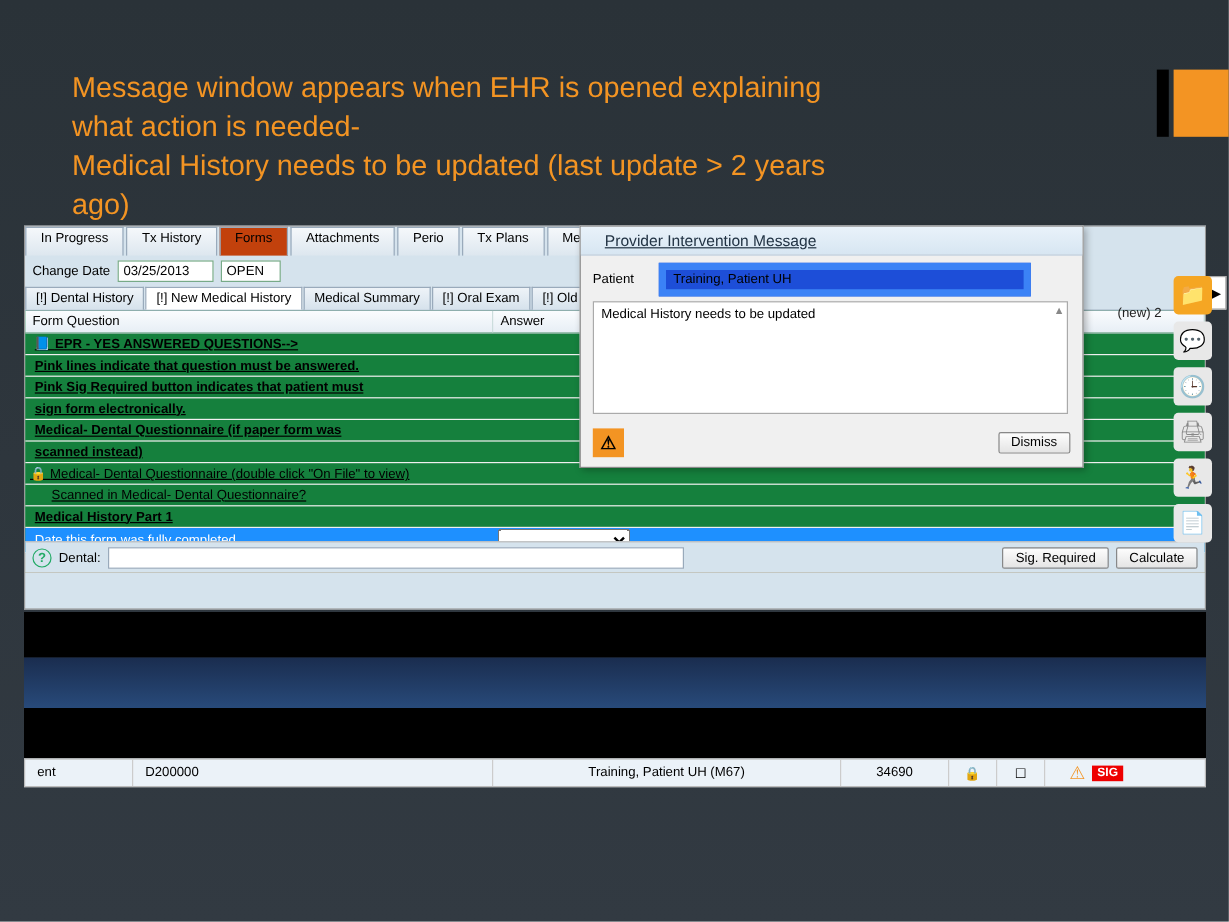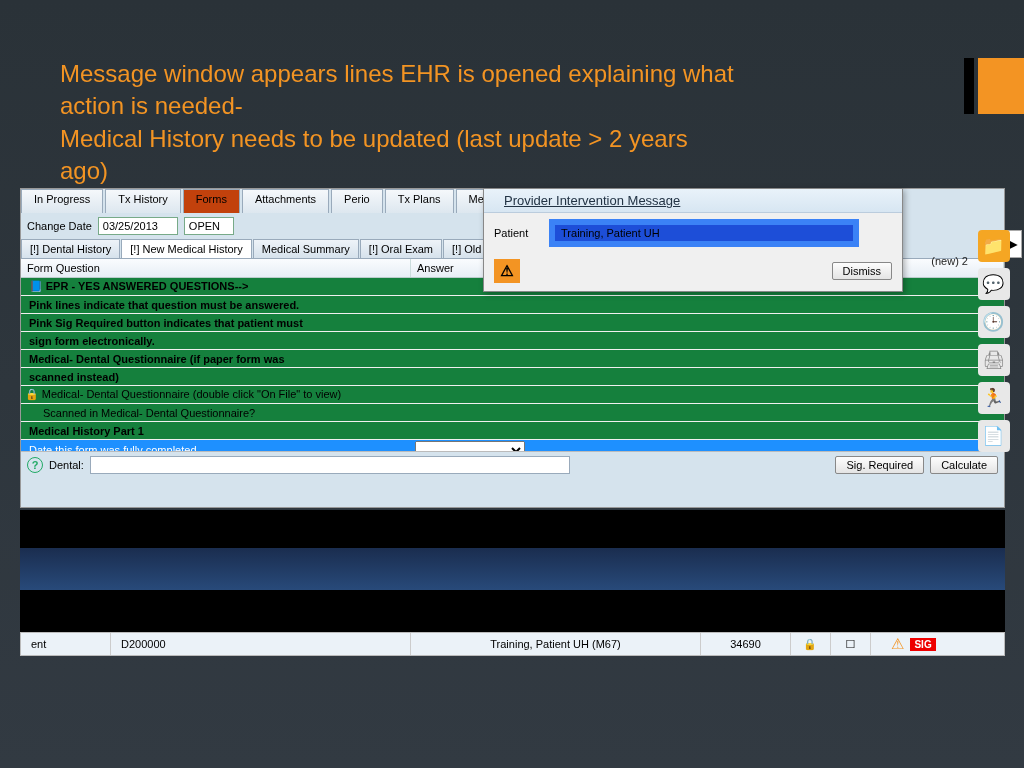--- a/index.html
+++ b/index.html
@@ -15,21 +15,21 @@
   .change-row input[type=text] { font-size: 11px; padding: 1px 4px; border: 1px solid #7a8; background: #fff; height: 18px; }
   .sub-tabs { display: flex; background: #d5e3ed; border-bottom: 1px solid #9ab; }
   .sub-tab { padding: 3px 8px; font-size: 11px; background: linear-gradient(#eef3f8,#d6e2ec); border: 1px solid #9ab; border-bottom: none; margin-right: 1px; cursor: pointer; }
   .sub-tab.active { background: #fff; }
   .form-area { background: #15803d; height: 218px; overflow: hidden; position: relative; }
   .form-headers { display: flex; background: linear-gradient(#fafcfe,#e7eef5); border-bottom: 1px solid #bcc; }
   .form-headers div { font-size: 11px; padding: 3px 6px; border-right: 1px solid #cdd; }
   .col-q { width: 390px; }
   .col-a { flex: 1; }
   .form-row { display: flex; font-size: 11px; border-bottom: 1px solid #f0f0f0; min-height: 18px; align-items: center; }
-  .form-row .cell-q { width: 390px; padding: 1px 4px 1px 8px; }
+  .form-row .cell-q { width: 390px; padding: 1px 4px 1px 8px; text-decoration: underline; }
   .form-row .cell-a { flex: 1; padding: 1px 4px; }
   .row-bold .cell-q { font-weight: bold; padding-left: 8px; }
   .row-sect .cell-q { font-weight: bold; padding-left: 8px; }
   .row-norm .cell-q { padding-left: 22px; }
   .row-sel { background: #1e90ff; color: #fff; }
   .row-pink { background: #f8c5c5; }
   .inline-select { height: 18px; font-size: 11px; width: 110px; }
   .footer-bar { position: absolute; bottom: 0; left: 0; right: 0; height: 26px; background: #d5e3ed; display: flex; align-items: center; gap: 6px; padding: 0 6px; border-top: 1px solid #bbb; font-size: 11px; }
   .footer-bar input[type=text] { flex: 0 0 480px; height: 18px; border: 1px solid #9ab; font-size: 11px; padding: 0 4px; }
   .btn { font-size: 11px; padding: 2px 10px; background: linear-gradient(#fdfdfd,#e4e4e4); border: 1px solid #888; border-radius: 2px; cursor: pointer; }
@@ -52,21 +52,21 @@
   .stripe-c { height: 42px; background: #000; }
   .status-bar { position: absolute; top: 632px; left: 20px; width: 985px; height: 24px; background: #ebf2f8; border: 1px solid #bbb; display: flex; align-items: center; font-size: 11px; }
   .status-cell { padding: 0 10px; border-right: 1px solid #ccc; height: 100%; display: flex; align-items: center; }
   .sig-badge { background: #e00; color: #fff; padding: 1px 4px; font-size: 10px; font-weight: bold; margin-left: 6px; }
   .help-circle { width: 16px; height: 16px; border: 1px solid #2a6; border-radius: 50%; color: #2a6; font-size: 11px; display: flex; align-items: center; justify-content: center; font-weight: bold; }
 </style>
 </head>
 <body>
 
 <div class="slide-title">
-  <span>Message window appears lines EHR  is opened explaining what action is needed-</span><br>
+  <span>Message window appears when EHR  is opened explaining what action is needed-</span><br>
   <span>Medical History needs to be updated (last update &gt; 2 years ago)</span>
 </div>
 <div class="accent-box">
     <div class="accent-box-inner"></div>
   </div>
 
 <div class="app-frame">
 
   <div class="main-tabs">
     <div class="main-tab">In Progress</div>
@@ -151,20 +151,24 @@
       <button class="btn">Sig. Required</button>
       <button class="btn">Calculate</button>
     </div>
   </div>
 
   <div class="popup">
     <div class="popup-title">Provider Intervention Message</div>
     <div class="popup-body">
       <label>Patient</label>
       <span class="patient-box">Training, Patient UH</span>
+      <div class="msg-box">
+        <span>Medical History needs to be updated</span>
+        <span class="scroll-hint">▲</span>
+      </div>
     </div>
     <div class="popup-footer">
       <div class="warn-icon">⚠</div>
       <button class="btn">Dismiss</button>
     </div>
   </div>
 
 </div>
 
 <div class="new2">(new) 2</div>

